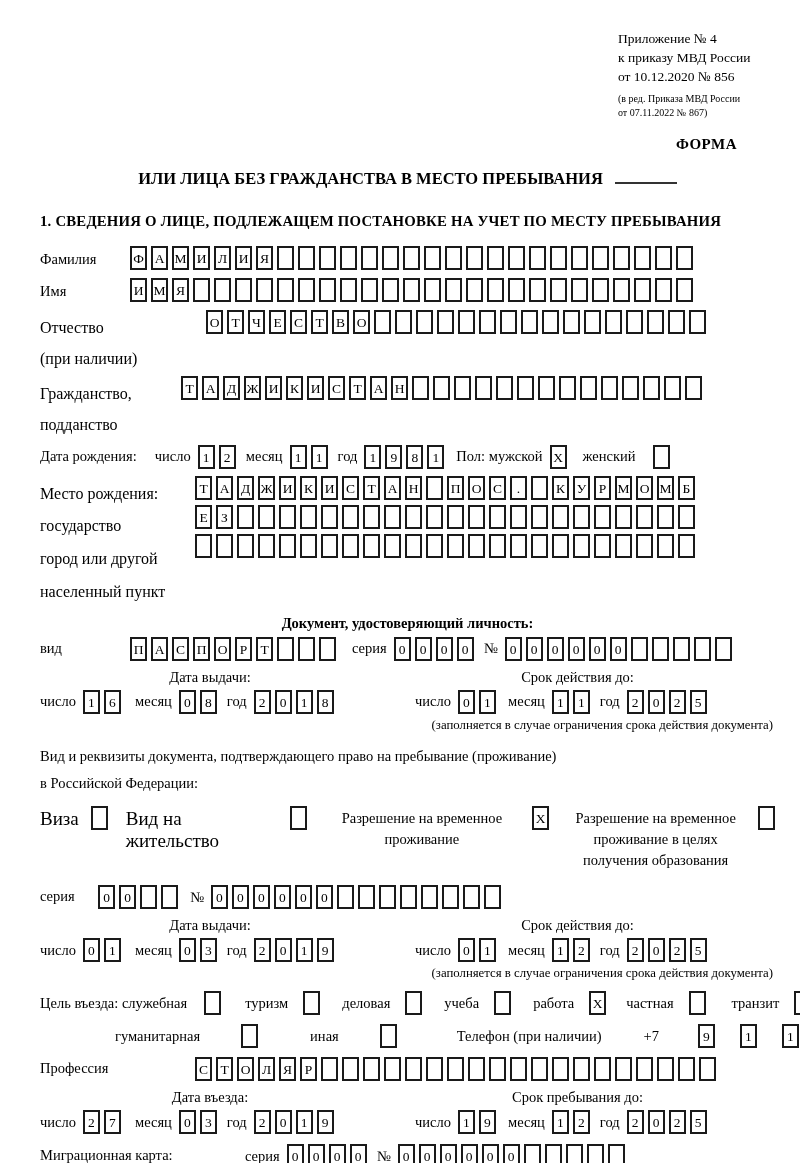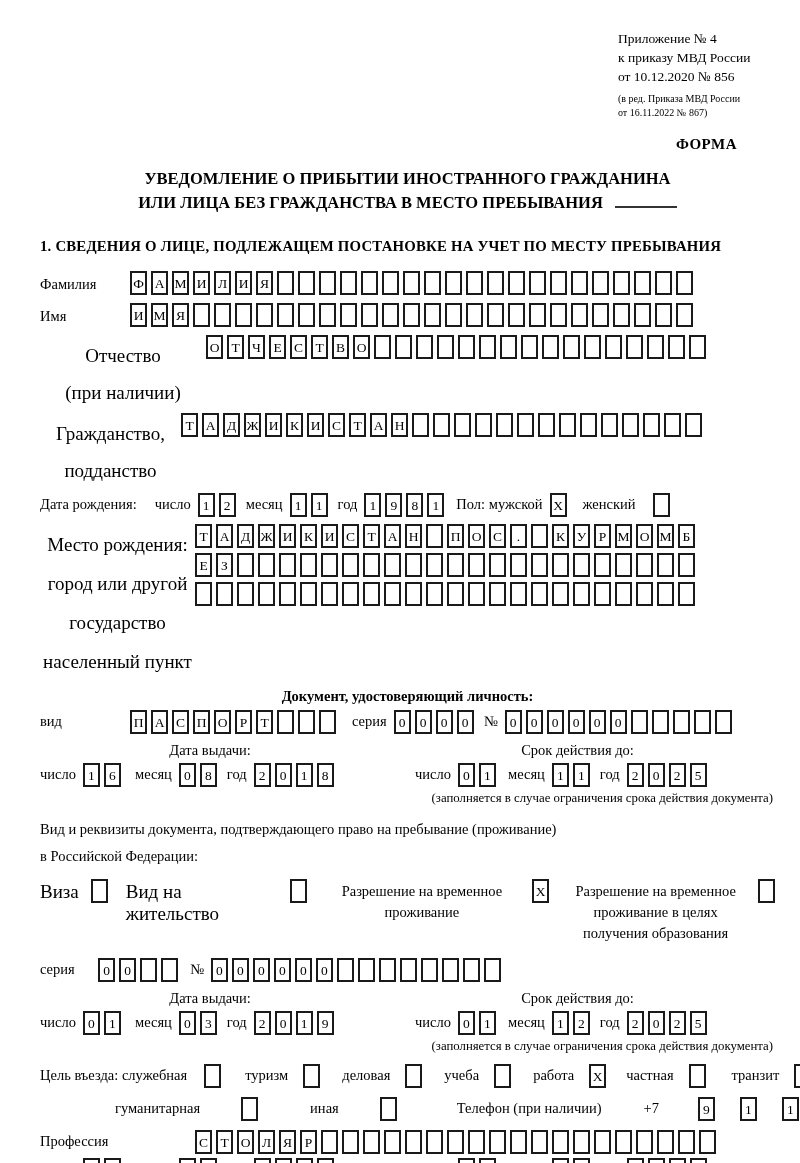--- a/index.html
+++ b/index.html
@@ -20,21 +20,21 @@
   .title-underline { display:inline-block; width:62px; border-bottom:2.5px solid #333; margin-left:12px; height:14px; }
   .section-heading { font-weight:bold; font-size:14.8px; margin-top:22px; letter-spacing:0.2px; }
 
   
   .row { display:flex; align-items:flex-start; margin-top:7px; }
   .lbl { font-size:14.5px; line-height:1.5; padding-top:3px; flex:none; }
   .lw90  { width:90px; }
   .lw141 { width:141px; }
   .lw155 { width:155px; }
   .lw166 { width:166px; }
-  .lbl-block { flex:none; font-size:19px; line-height:1.95; padding-top:2px;text-align:center; }
+  .lbl-block { flex:none; font-size:16px; line-height:1.95; padding-top:2px; }
 
   
   .cells { display:inline-flex; gap:4px; flex:none; }
   .cell {
     flex:none; display:inline-block;
     width:17px; height:24px; border:2px solid #1a1a1a;
     text-align:center; font-size:13.5px; line-height:21px;
   }
   .cellrows { display:flex; flex-direction:column; gap:5px; }
 
@@ -71,26 +71,25 @@
 
 <div class="page">
 
   <div class="hdr">
     <div>Приложение № 4</div>
     <div>к приказу МВД России</div>
     <div>от 10.12.2020 № 856</div>
   </div>
   <div class="hdr-sub">
     <div>(в ред. Приказа МВД России</div>
-    <div>от 16.11.2022 № 867)</div>
+    <div>от 07.11.2022 № 867)</div>
   </div>
   <div class="forma">ФОРМА</div>
 
   <div class="title">
-    <div>УВЕДОМЛЕНИЕ О ПРИБЫТИИ ИНОСТРАННОГО ГРАЖДАНИНА</div>
     <div>
       <span>ИЛИ ЛИЦА БЕЗ ГРАЖДАНСТВА В МЕСТО ПРЕБЫВАНИЯ</span><span class="title-underline"></span>
     </div>
   </div>
 
   <div class="section-heading">1. СВЕДЕНИЯ О ЛИЦЕ, ПОДЛЕЖАЩЕМ ПОСТАНОВКЕ НА УЧЕТ ПО МЕСТУ ПРЕБЫВАНИЯ</div>
 
   <div class="row" style="margin-top:16px;">
     <div class="lbl lw90">Фамилия</div>
     <div class="cells">
@@ -249,22 +248,22 @@
       </span>
     <span class="dlbl" style="margin-left:16px;">женский</span>
     <span class="cells" style="margin-left:10px;">
         <span class="cell"></span>
       </span>
   </div>
 
   <div class="row">
     <div class="lbl-block lw155" style="line-height:2.05;">
       <div>Место рождения:</div>
+      <div>государство</div>
       <div>город или другой</div>
-      <div>государство</div>
       <div>населенный пункт</div>
     </div>
     <div class="cellrows">
       <div class="cells">
           <span class="cell">Т</span>
           <span class="cell">А</span>
           <span class="cell">Д</span>
           <span class="cell">Ж</span>
           <span class="cell">И</span>
           <span class="cell">К</span>
@@ -600,20 +599,24 @@
         <span class="cell"></span>
         <span class="cell"></span>
         <span class="cell"></span>
         <span class="cell"></span>
         <span class="cell"></span>
         <span class="cell"></span>
         <span class="cell"></span>
       </span>
   </div>
 
+  <div class="datehdr">
+    <div class="dl">Дата въезда:</div>
+    <div class="dr">Срок пребывания до:</div>
+  </div>
   <div class="daterow">
     <div class="dgroup dgl">
       <span class="dlbl first">число</span>
       <span class="cells">
           <span class="cell">2</span>
           <span class="cell">7</span>
         </span>
       <span class="dlbl" style="margin-left:14px;">месяц</span>
       <span class="cells">
           <span class="cell">0</span>

